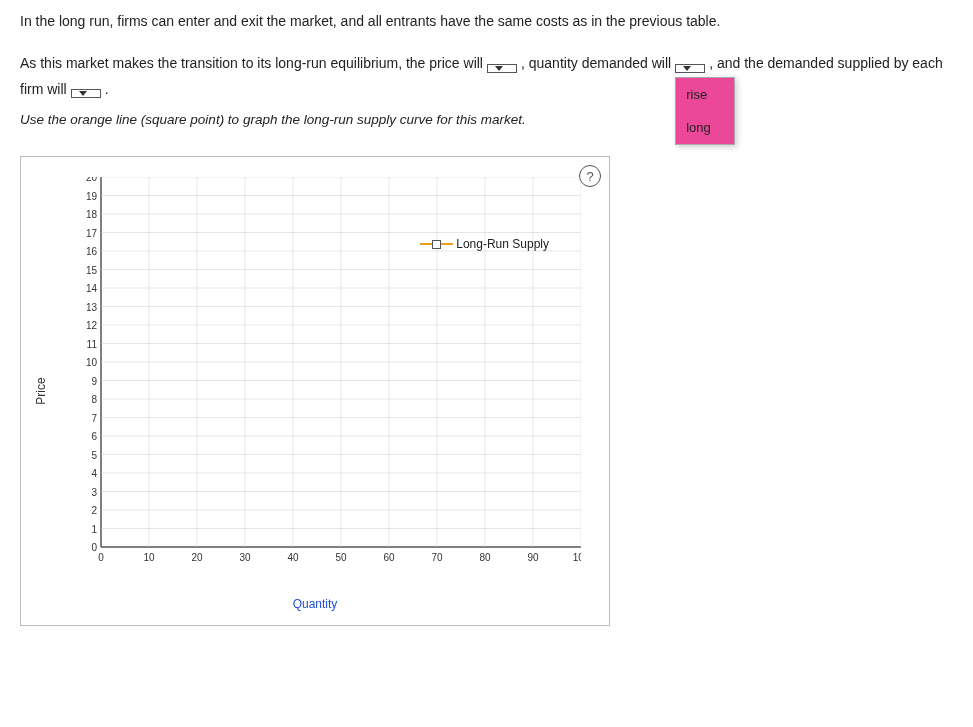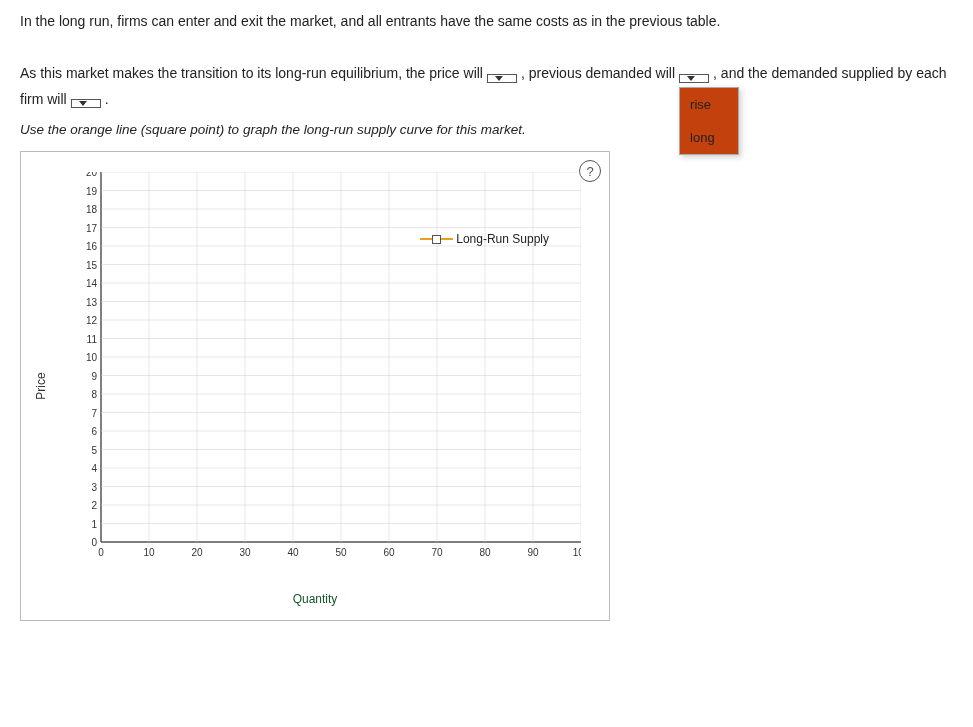--- a/index.html
+++ b/index.html
@@ -5,21 +5,21 @@
     * { margin: 0; padding: 0; box-sizing: border-box; }
     body {
       font-family: Arial, sans-serif;
       font-size: 14px;
       background: #fff;
       color: #222;
       padding: 10px 20px;
     }
 
     .intro-text {
-      margin-bottom: 29px;
+      margin-bottom: 19px;
       line-height: 1.6;
     }
 
     .question-line {
       display: flex;
       flex-wrap: wrap;
       align-items: center;
       gap: 4px;
       line-height: 1.8;
       margin-bottom: 4px;
@@ -48,21 +48,21 @@
       border-left: 4px solid transparent;
       border-right: 4px solid transparent;
       border-top: 5px solid #333;
       margin-left: 3px;
     }
 
     .dropdown-menu {
       position: absolute;
       top: 100%;
       left: 0;
-      background: #c2410c;
+      background: #ec4899;
       border: 1px solid #aaa;
       z-index: 100;
       min-width: 60px;
       box-shadow: 2px 2px 6px rgba(0,0,0,0.2);
     }
 
     .dropdown-menu .menu-item {
       padding: 5px 10px;
       cursor: pointer;
       font-size: 13px;
@@ -70,21 +70,21 @@
 
     .second-line {
       display: flex;
       align-items: center;
       gap: 4px;
       margin-bottom: 14px;
     }
 
     .instructions {
       font-style: italic;
-      margin-bottom: 14px;
+      margin-bottom: 29px;
       font-size: 13.5px;
     }
 
     .chart-container {
       position: relative;
       border: 1px solid #bbb;
       width: 590px;
       height: 470px;
       background: #fff;
     }
@@ -116,21 +116,21 @@
       white-space: nowrap;
     }
 
     
     .x-axis-label {
       position: absolute;
       bottom: 12px;
       left: 50%;
       transform: translateX(-50%);
       font-size: 12px;
-      color: #14532d;
+      color: #1d4ed8;
     }
 
     
     .legend {
       position: absolute;
       top: 60px;
       right: 80px;
       display: flex;
       flex-direction: column;
       gap: 6px;
@@ -151,21 +151,21 @@
 <div class="question-line">
   <span>As this market makes the transition to its long-run equilibrium, the price will</span>
 
   <div class="dropdown-wrapper">
     <button class="dropdown-btn">
       <span></span>
       <span class="dropdown-arrow"></span>
     </button>
   </div>
 
-  <span>, previous demanded will</span>
+  <span>, quantity demanded will</span>
 
   <div class="dropdown-wrapper" style="position:relative;">
     <button class="dropdown-btn">
       <span></span>
       <span class="dropdown-arrow"></span>
     </button>
     
     <div class="dropdown-menu" style="display:block;">
       <div class="menu-item">rise</div>
       <div class="menu-item">long</div>

